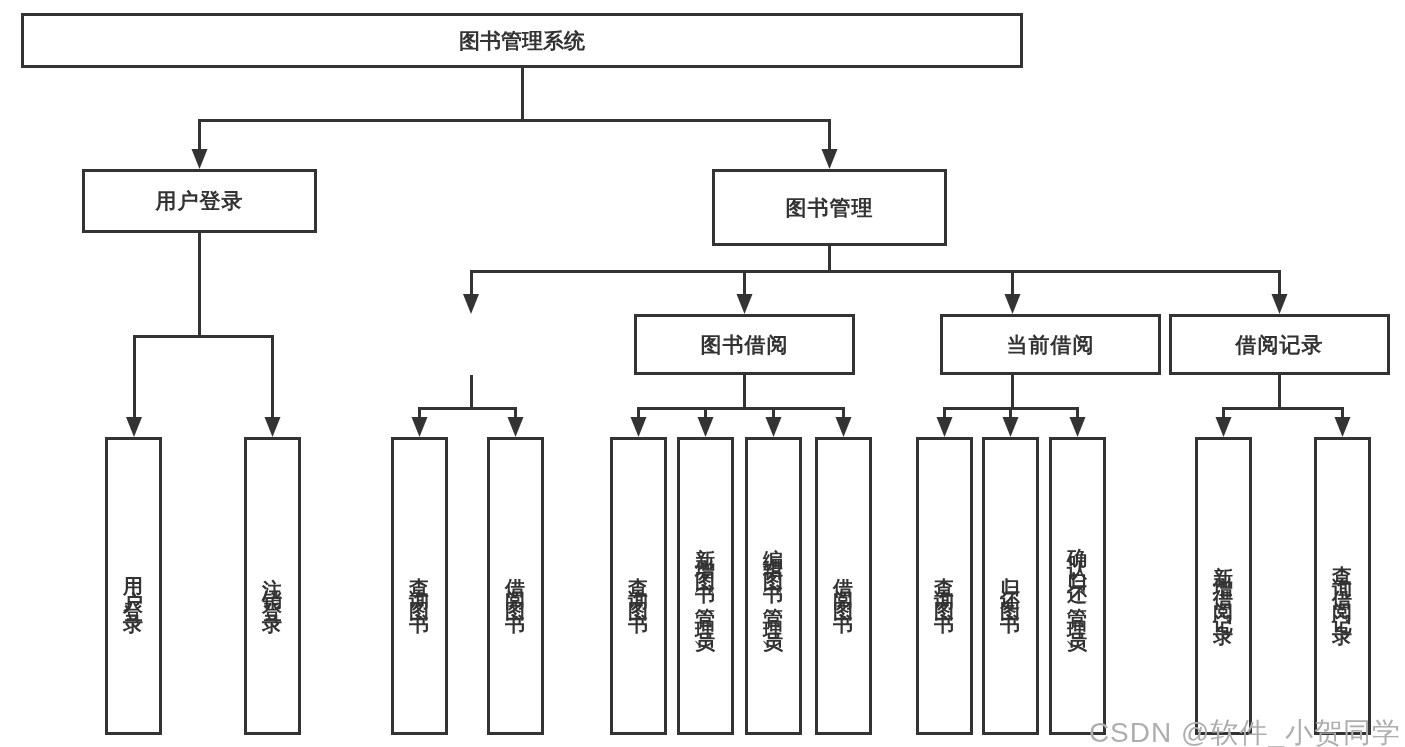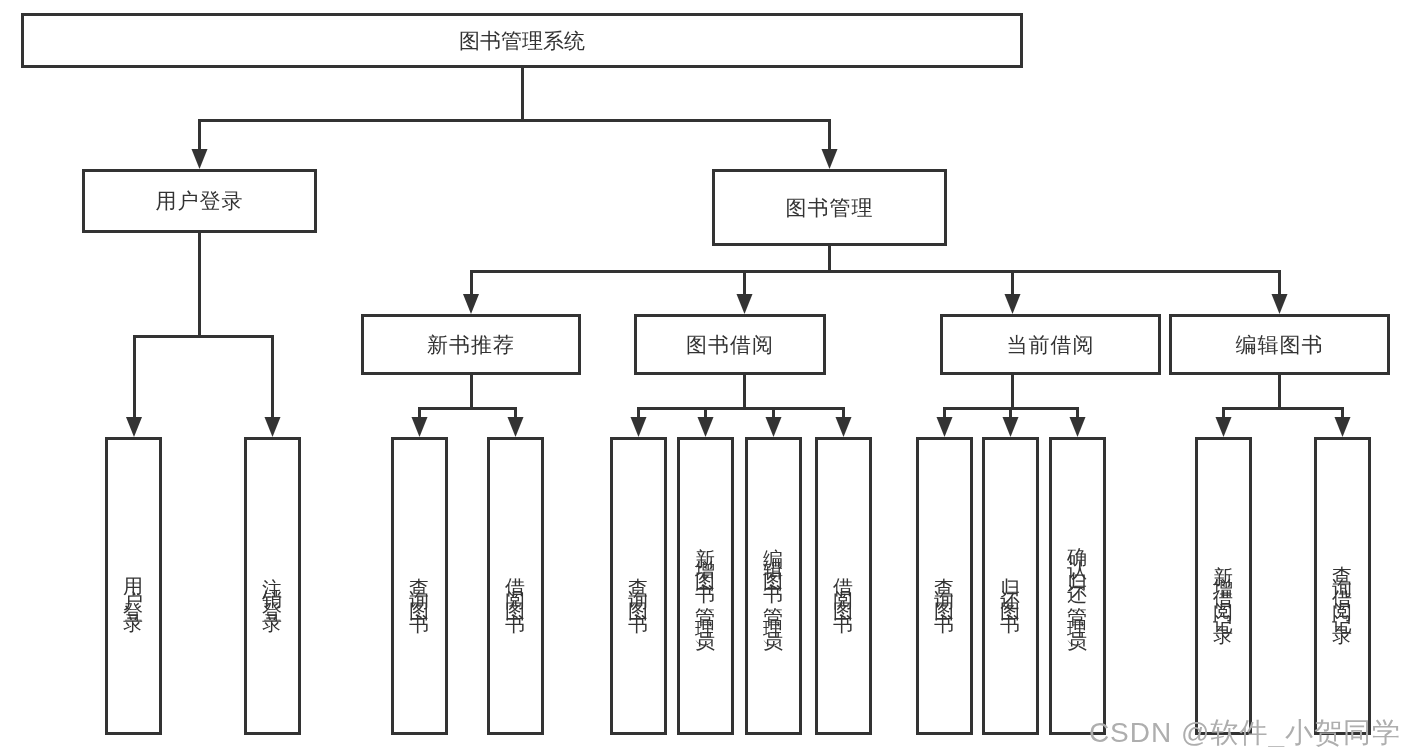--- a/index.html
+++ b/index.html
@@ -19,20 +19,21 @@
   }
   .node {
     position: absolute;
     box-sizing: border-box;
     border: 3px solid #333333;
     background: #ffffff;
     display: flex;
     align-items: center;
     justify-content: center;
     text-align: center;
+    font-weight: bold;
   }
   .hbox { font-size: 21px; letter-spacing: 1px; }
   .root { font-size: 21px; }
   .vbox {
     width: 57px;
     height: 298px;
     font-size: 20px;
   }
   .vbox .vtext {
     writing-mode: vertical-rl;
@@ -127,31 +128,28 @@
     <span>图书管理系统</span>
   </div>
 
   <div class="node hbox" style="left:82px; top:169px; width:235px; height:64px;">
     <span>用户登录</span>
   </div>
   <div class="node hbox" style="left:712px; top:169px; width:235px; height:77px;">
     <span>图书管理</span>
   </div>
 
-  <div class="node hbox" style="left:361px; top:314px; width:220px; height:61px;">
-    <span>新书推荐</span>
-  </div>
-  <div class="node hbox" style="left:634px; top:314px; width:192px; height:61px;">
+  <div class="node hbox" style="left:634px; top:314px; width:221px; height:61px;">
     <span>图书借阅</span>
   </div>
   <div class="node hbox" style="left:940px; top:314px; width:221px; height:61px;">
     <span>当前借阅</span>
   </div>
   <div class="node hbox" style="left:1169px; top:314px; width:221px; height:61px;">
-    <span>编辑图书</span>
+    <span>借阅记录</span>
   </div>
 
   <div class="node vbox" style="left:105px; top:437px;">
     <span class="vtext">用户登录</span>
   </div>
   <div class="node vbox" style="left:244px; top:437px;">
     <span class="vtext">注销登录</span>
   </div>
 
   <div class="node vbox" style="left:391px; top:437px;">

